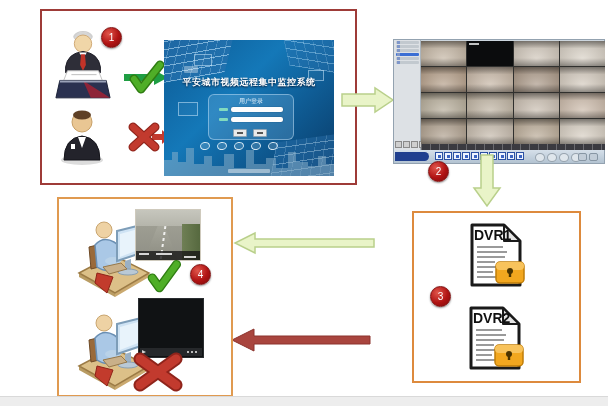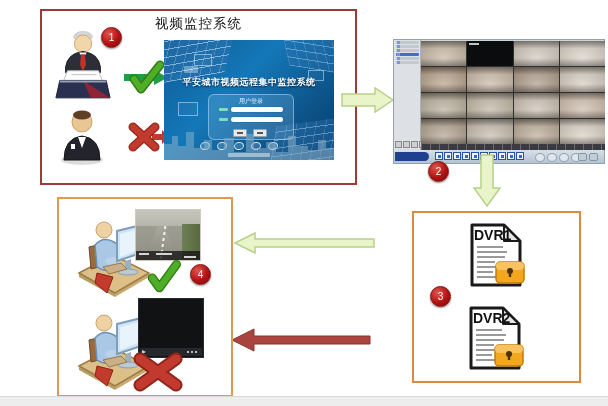--- a/index.html
+++ b/index.html
@@ -15,21 +15,21 @@
 
   
   .badge{width:19px;height:19px;border-radius:50%;
          background:radial-gradient(circle at 35% 30%, #e0564b, var(--badge-red,#b01313) 55%, #7c0b0b);
          border:1px solid #801010;color:#fff;font-size:10px;line-height:19px;text-align:center;
          box-shadow:0 1px 2px rgba(0,0,0,.45);}
   .badge1{left:101px;top:27px;} .badge2{left:428px;top:161px;}
   .badge3{left:430px;top:286px;} .badge4{left:190px;top:264px;}
 
   
-  .login{left:122px;top:29px;width:170px;height:120px;overflow:hidden;
+  .login{left:122px;top:29px;width:170px;height:136px;overflow:hidden;
          background:linear-gradient(135deg,#0d5a94 0%,#1478b8 40%,#0f5d96 65%,#093a66 100%);}
   .tile{position:absolute;opacity:.8;
         background-image:repeating-linear-gradient(0deg,rgba(190,225,250,.75) 0 1px,rgba(40,110,170,.55) 1px 8px),
                          repeating-linear-gradient(90deg,rgba(190,225,250,.75) 0 1px,rgba(60,130,190,.35) 1px 10px);}
   .tile-tl{left:-18px;top:-14px;width:86px;height:52px;transform:rotate(-10deg) skewX(-24deg);}
   .tile-tr{right:-20px;top:-12px;width:70px;height:42px;transform:rotate(9deg) skewX(22deg);opacity:.55;}
   .tile-br{right:-16px;bottom:-8px;width:78px;height:46px;transform:rotate(-8deg) skewX(-18deg);opacity:.6;}
   .wire-rect{position:absolute;border:1px solid rgba(200,230,250,.55);background:rgba(255,255,255,.04);}
   .login-title{left:0;top:36px;width:100%;text-align:center;font-size:9px;font-weight:bold;color:#fff;
                text-shadow:0 1px 2px rgba(0,0,20,.8);letter-spacing:.5px;}
@@ -102,21 +102,20 @@
   .ar-left-green{left:233px;top:231px;} .ar-left-red{left:230px;top:327px;}
 
   .footer-strip{left:0;top:396px;width:608px;height:10px;background:#ededed;border-top:1px solid #d9d9d9;}
 </style>
 </head>
 <body>
 
 <div class="canvas">
 
   <div class="abs box1">
-    <div class="abs diagram-title">视频监控系统</div>
 
     <svg class="abs" style="left:12px;top:16px" width="58" height="75" viewBox="0 0 60 75">
       <ellipse cx="30" cy="9" rx="10" ry="5" fill="#d6d6d6"></ellipse>
       <circle cx="30" cy="16" r="9" fill="#f0d6a8" stroke="#cfa873" stroke-width="1"></circle>
       <path d="M21,11 a9,7 0 0 1 18,0 l1,-3 a11,9 0 0 0 -20,0 z" fill="#cfcfcf"></path>
       <path d="M12,40 q2,-14 18,-16 q16,2 18,16 l0,6 -36,0 z" fill="#2e2e38" stroke="#1d1d26" stroke-width="1"></path>
       <polygon points="26,25 34,25 30,31" fill="#ffffff"></polygon>
       <polygon points="28,27 32,27 33,38 30,44 27,38" fill="#c13328"></polygon>
       <polygon points="14,44 46,44 50,54 10,54" fill="#ffffff" stroke="#c2c2c2" stroke-width="1"></polygon>
       <line x1="18" y1="48" x2="44" y2="48" stroke="#bdbdbd" stroke-width="1"></line>

